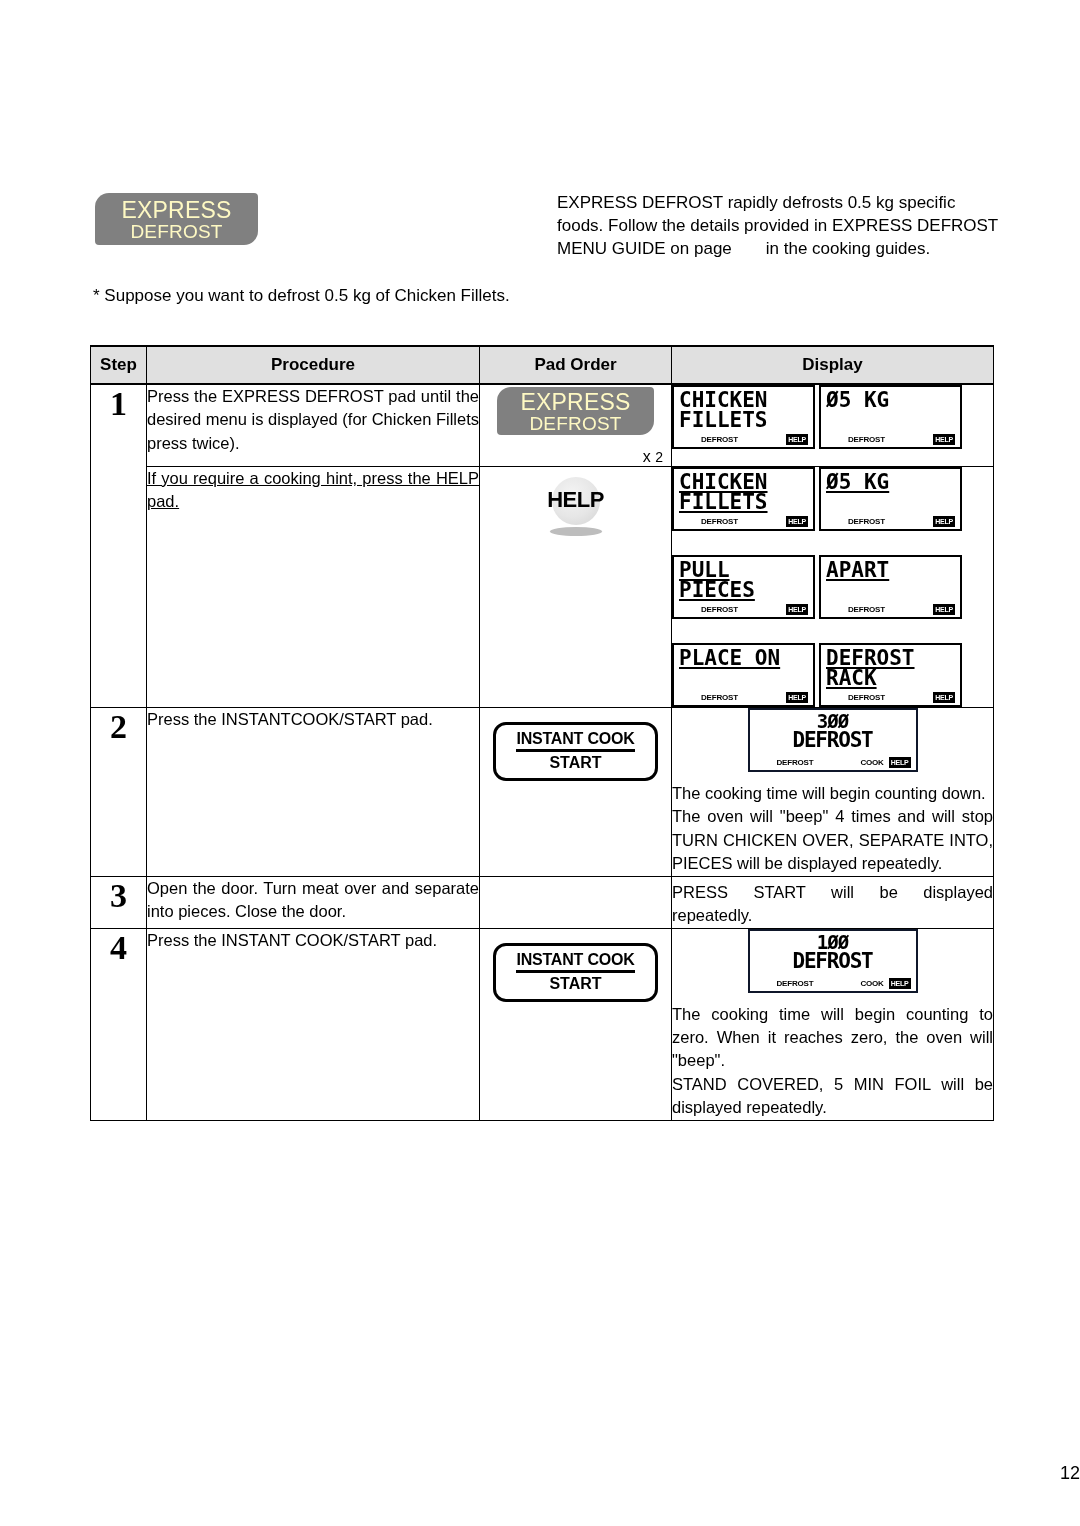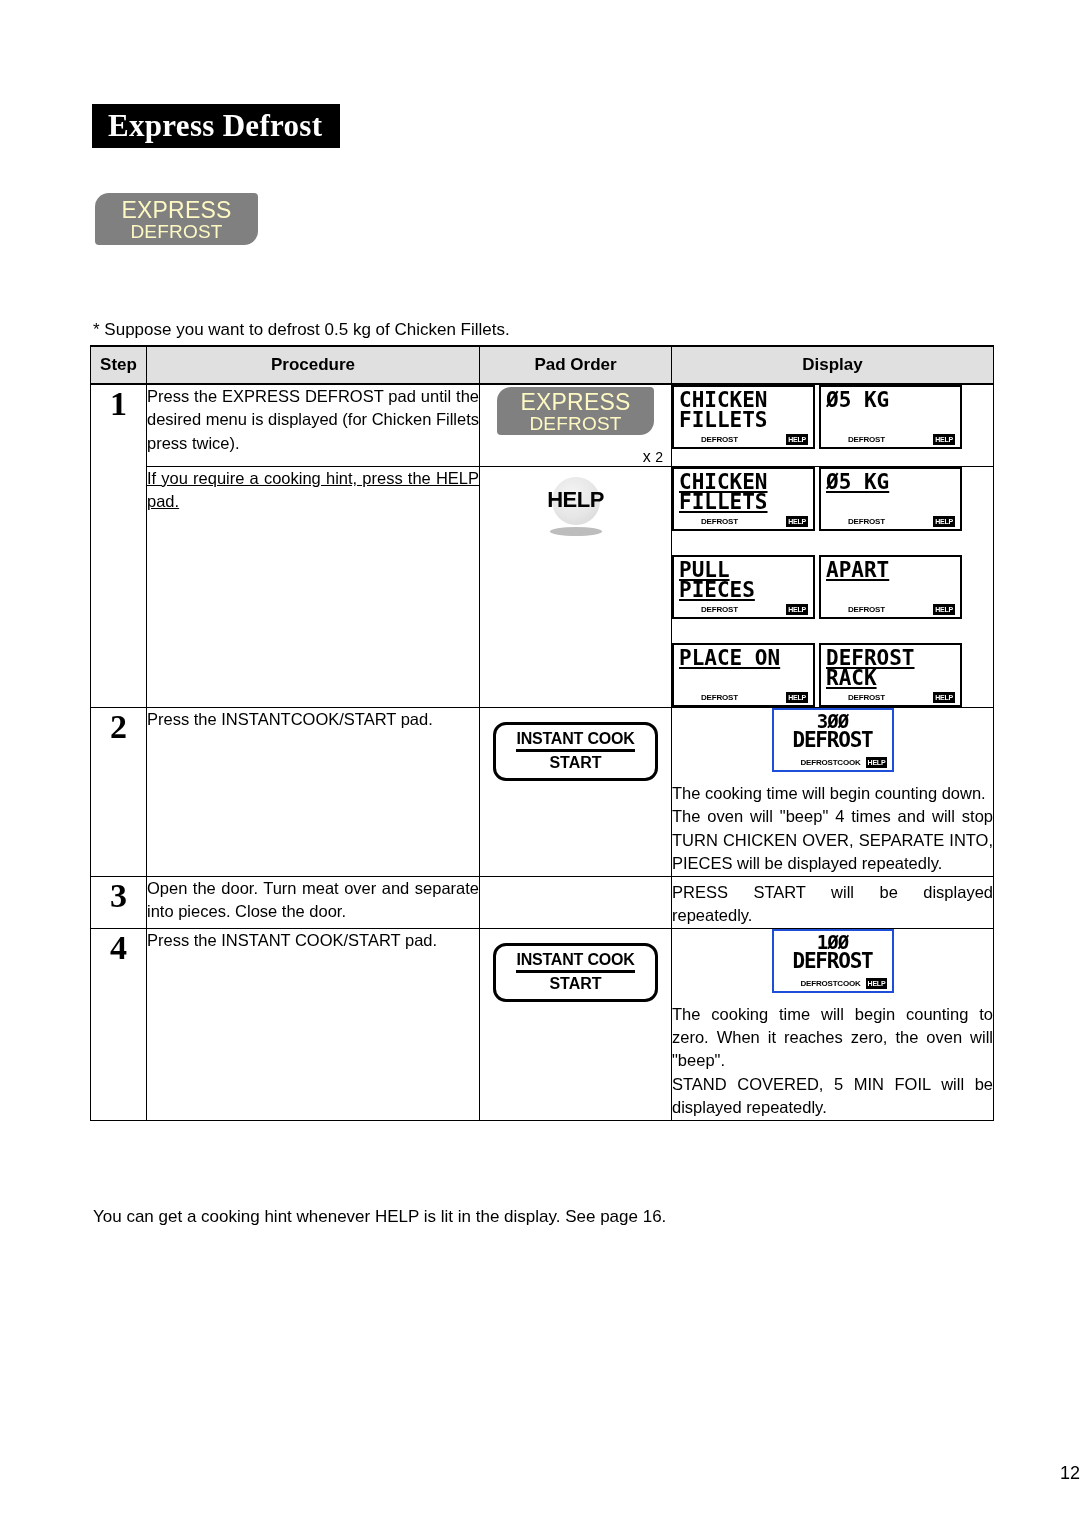--- a/index.html
+++ b/index.html
@@ -94,21 +94,21 @@
     top: 191px;
     width: 448px;
     font-size: 17px;
     line-height: 1.36;
   }
   .intro-para .gap { display: inline-block; width: 34px; }
 
   .suppose {
     position: absolute;
     left: 93px;
-    top: 320px;
+    top: 286px;
     font-size: 17px;
   }
 
   
   .tbl {
     position: absolute;
     left: 90px;
     top: 345px;
     width: 903px;
     border-collapse: collapse;
@@ -305,23 +305,23 @@
     border: 1.2px solid #000;
     padding: 0 1px;
     font-size: 7px;
     line-height: 9px;
     background: #000;
     color: #fff;
   }
 
   
   .lcd-time {
-    width: 122px;
+    width: 170px;
     height: 64px;
-    border: 2px solid #1d4ed8;
+    border: 2px solid #0f172a;
     position: relative;
     box-sizing: border-box;
     margin: 0 auto;
     padding-top: 2px;
   }
   .lcd-time .t-num {
     font-family: "DejaVu Sans Mono", monospace;
     font-weight: bold;
     font-size: 19px;
     line-height: 18px;
@@ -351,30 +351,31 @@
     width: 1080px;
     text-align: right;
     font-size: 18px;
   }
 </style>
 </head>
 <body>
 
 <div class="page">
 
-  <div class="title-bar">
-    <span class="title-text">Express Defrost</span>
-  </div>
 
   <div class="pad-express intro-pad">
     <span class="l1">EXPRESS</span>
     <span class="l2">DEFROST</span>
   </div>
 
 
+  <div class="intro-para">
+    <span>EXPRESS DEFROST rapidly defrosts 0.5 kg specific foods.</span>
+    <span>Follow the details provided in EXPRESS DEFROST MENU GUIDE on page</span><span class="gap"></span><span>in the cooking guides.</span>
+  </div>
 
   <div class="suppose">* Suppose you want to defrost 0.5 kg of Chicken Fillets.</div>
 
   <table class="tbl">
     <colgroup>
       <col class="col-step">
         <col class="col-proc">
         <col class="col-pad">
         <col class="col-disp">
     </colgroup>
@@ -544,17 +545,16 @@
             </div>
           </div>
           <div class="disp-note" style="white-space: pre-line;">The cooking time will begin counting to zero. When it reaches zero, the oven will "beep".
 STAND COVERED, 5 MIN FOIL will be displayed repeatedly.</div>
         </td>
       </tr>
 
     </tbody>
   </table>
 
-  <div class="footer-note">You can get a cooking hint whenever HELP is lit in the display. See page 16.</div>
 
   <div class="page-num">12</div>
 
 </div>
 
 </body></html>

